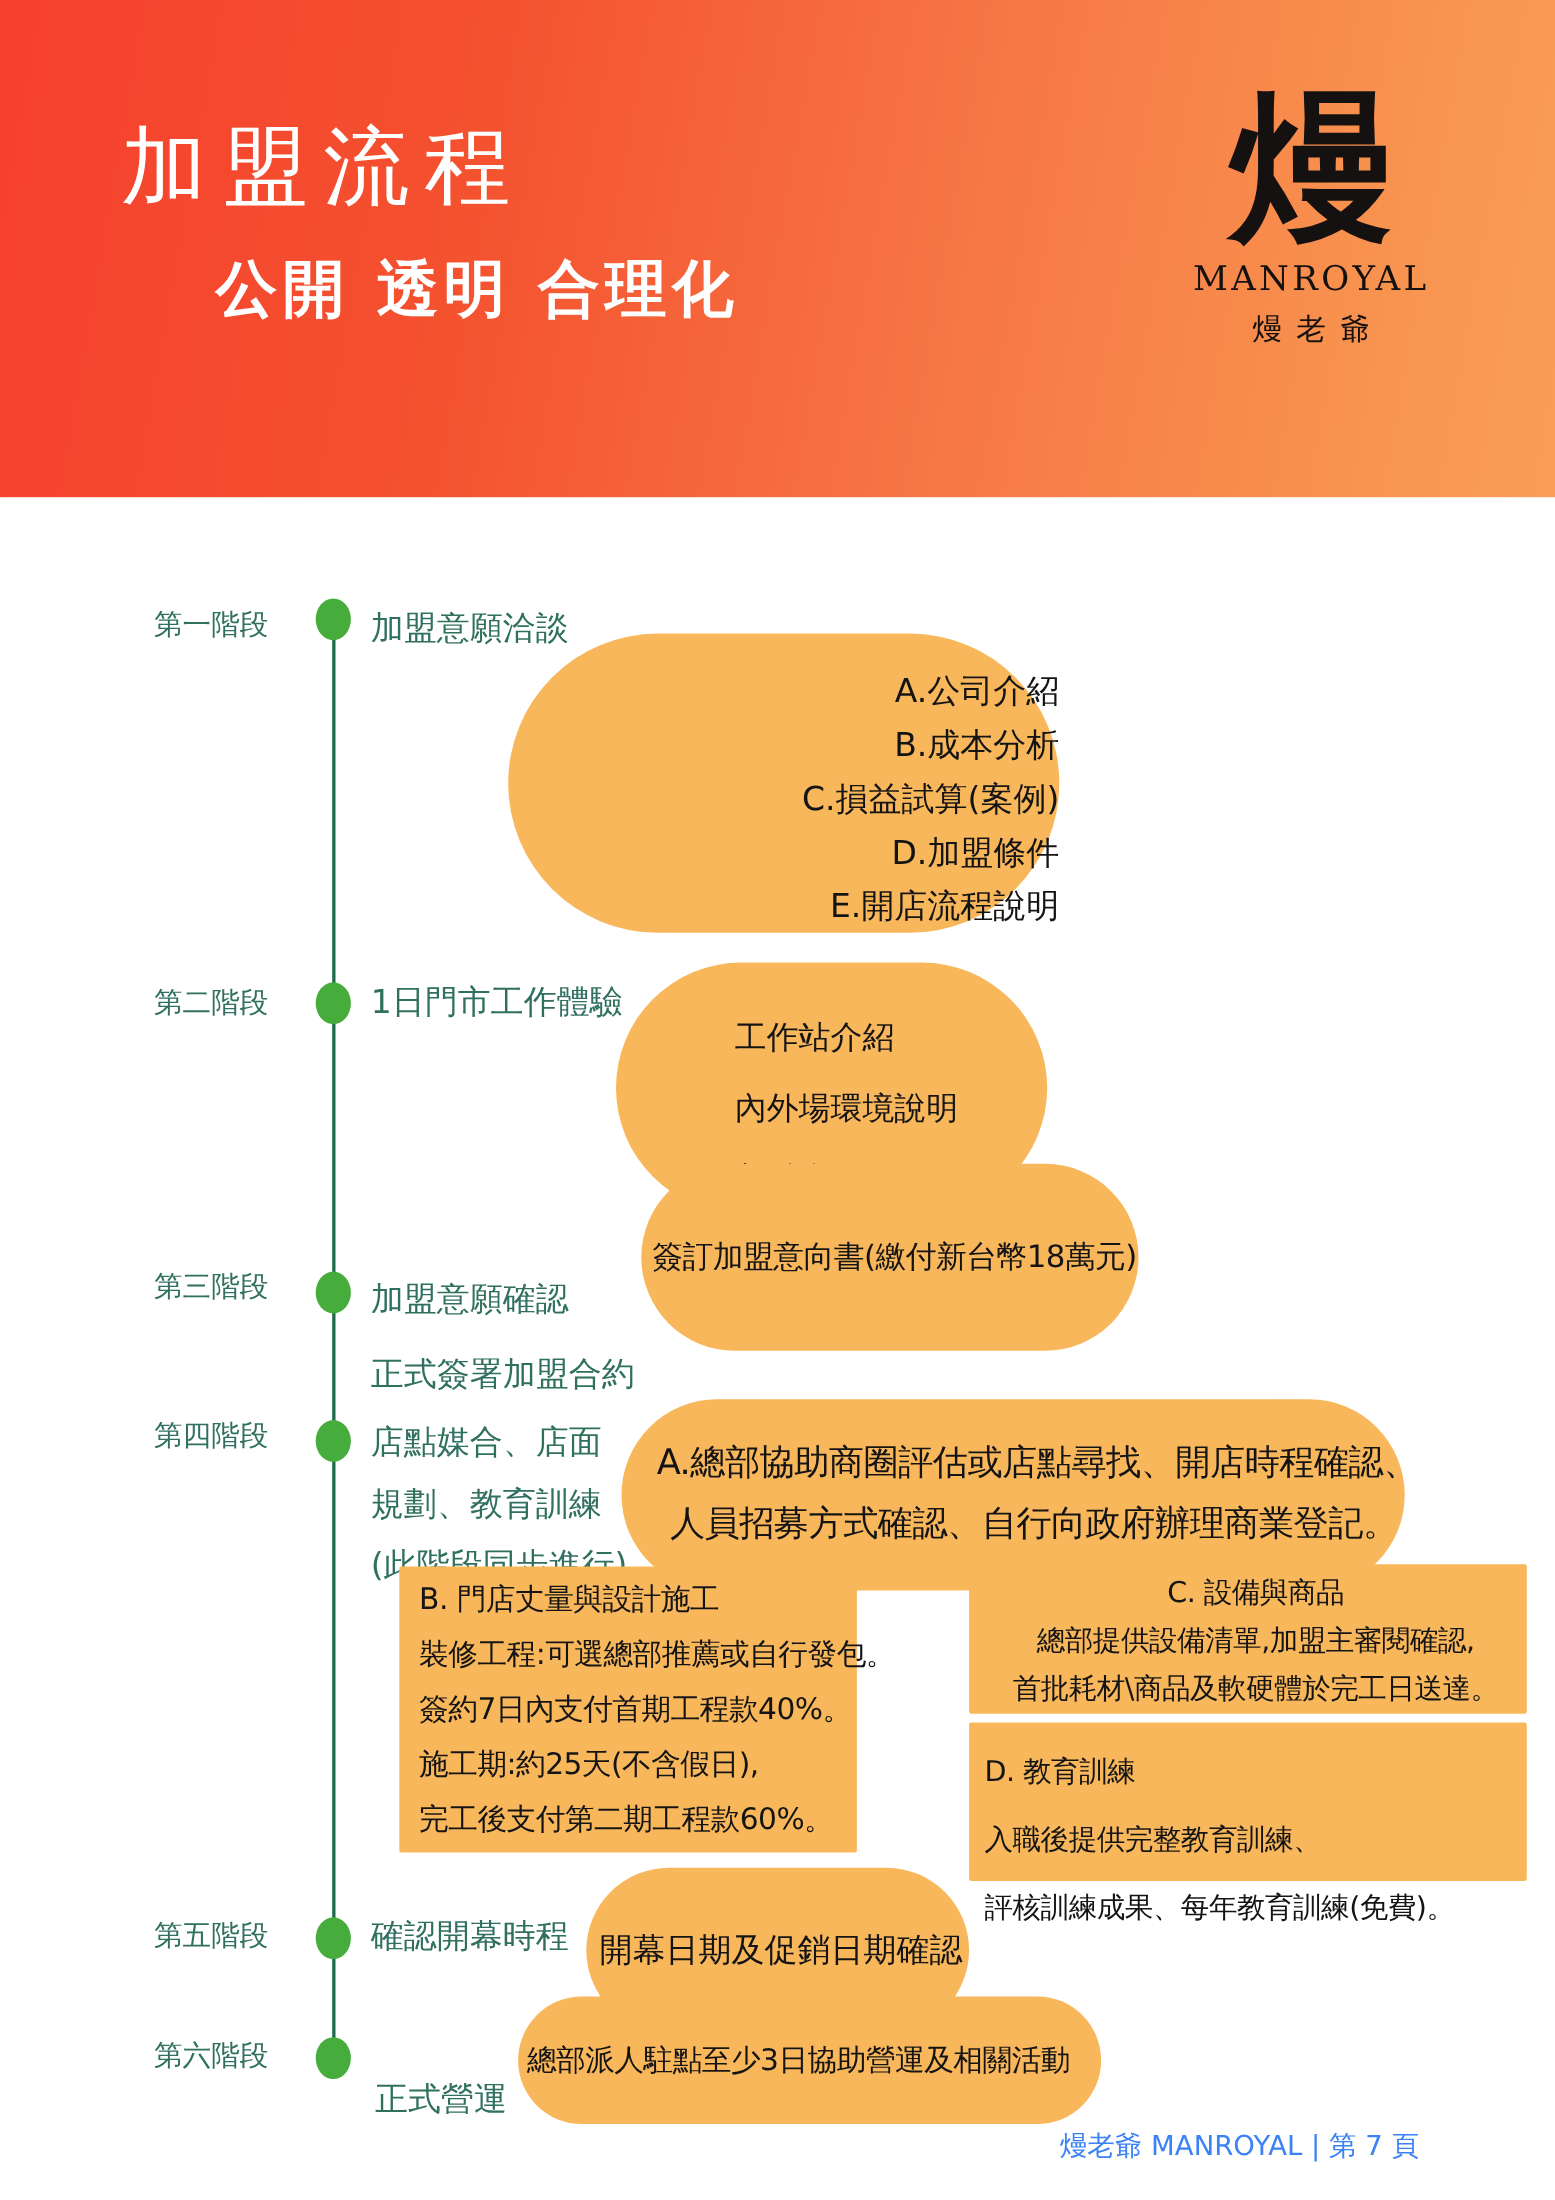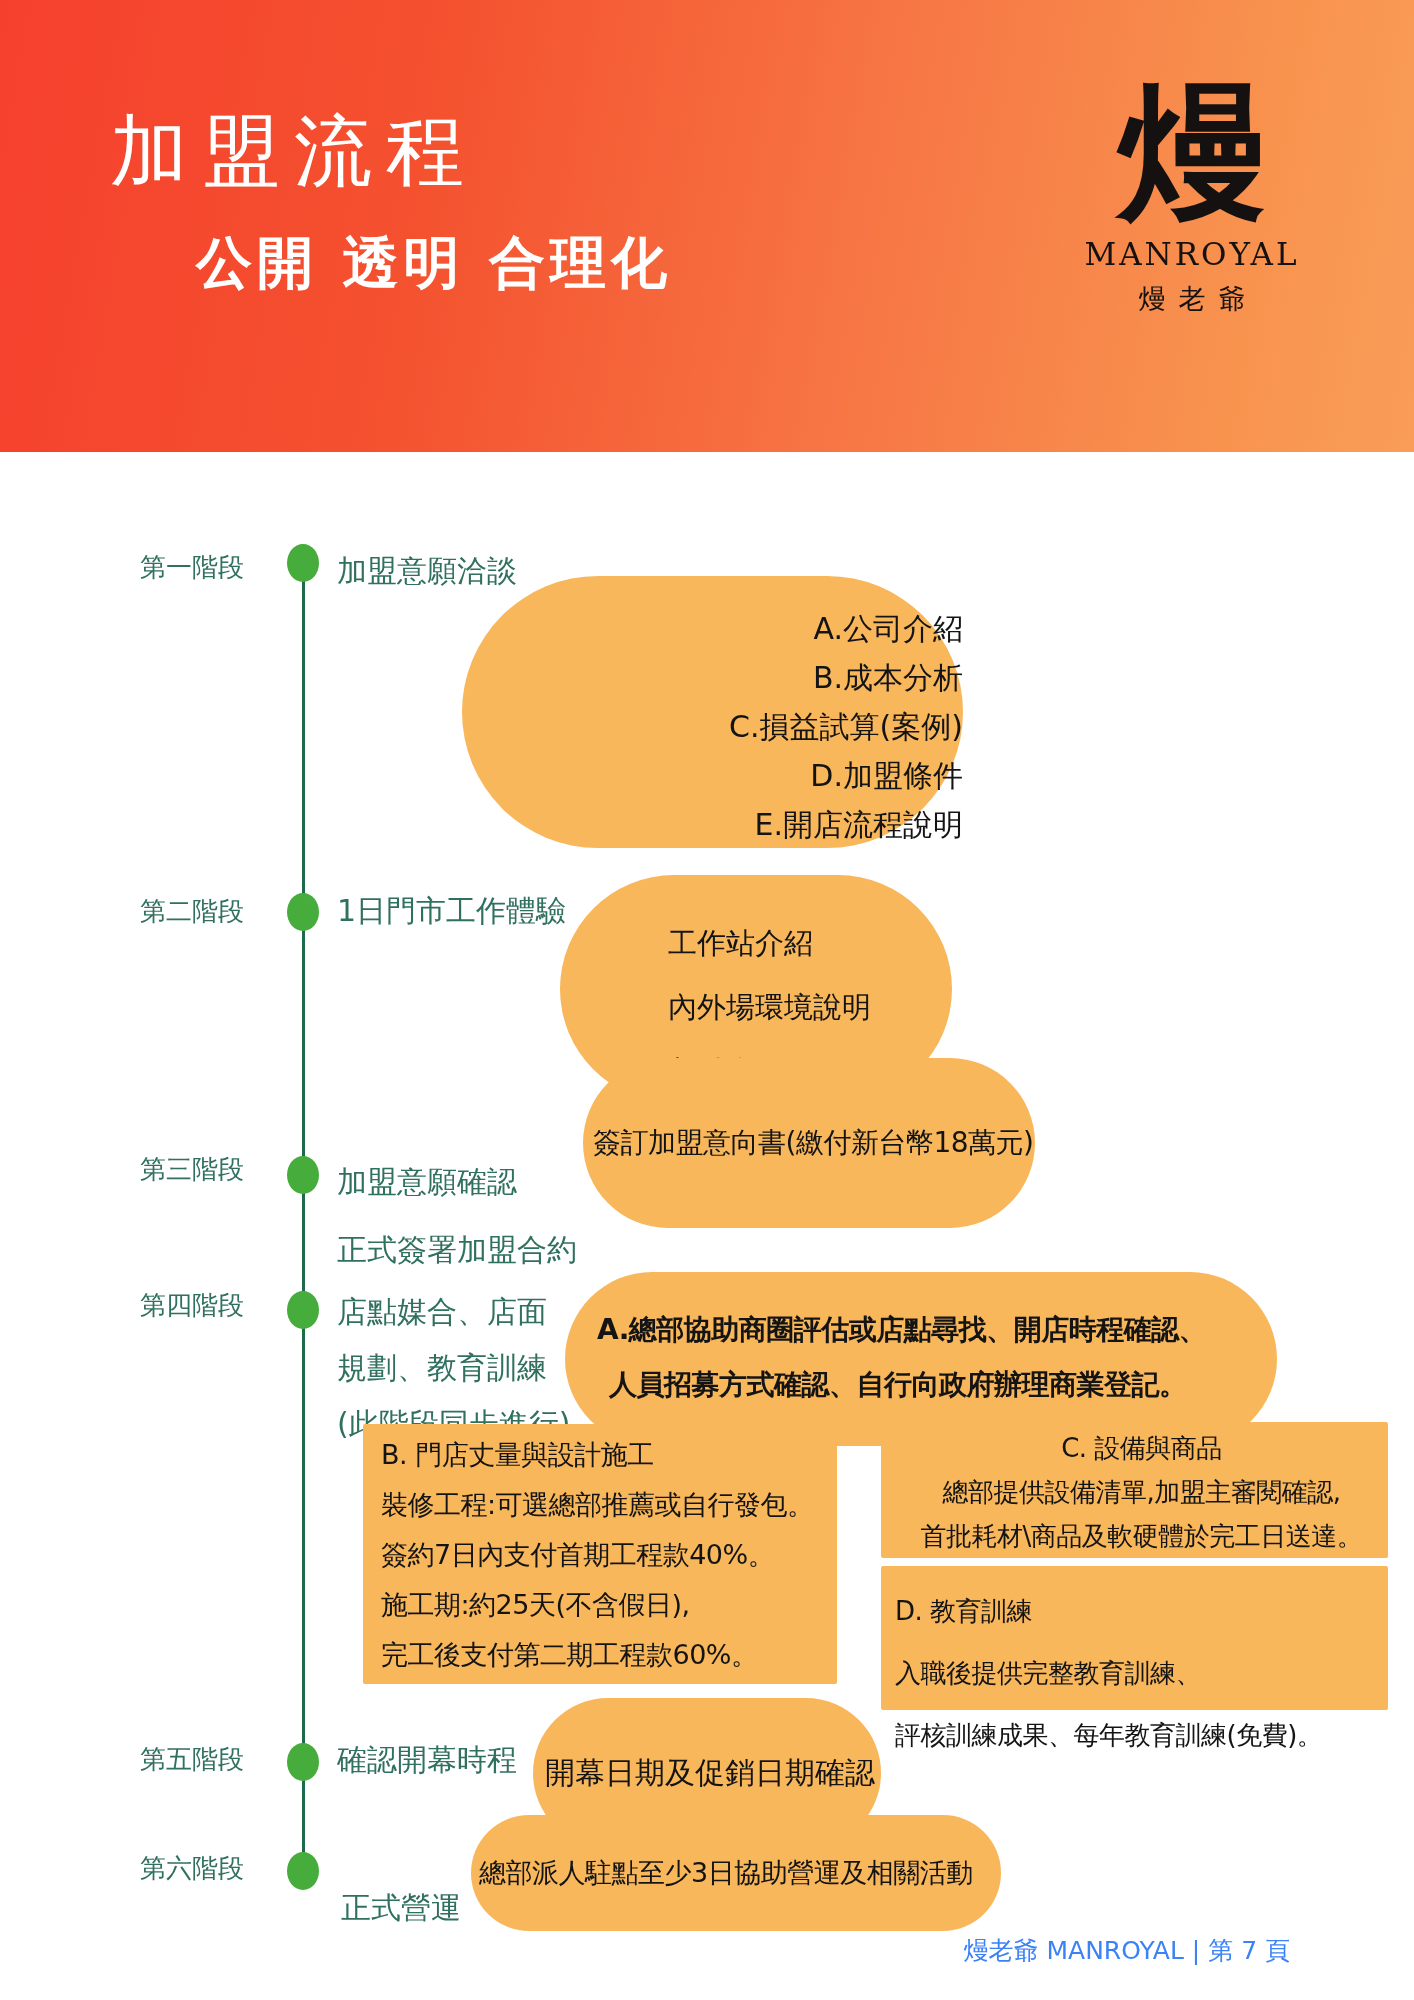--- a/index.html
+++ b/index.html
@@ -33,24 +33,24 @@
   .bubble{position:absolute;background:#f9b75c;color:#141414;}
   .pill{border-radius:999px;}
   .b1{left:462px;top:576px;width:501px;height:272px;padding:28px 0 0 139px;box-sizing:border-box;text-align:right;}
   .b1 .ln{font-size:30px;line-height:49px;white-space:nowrap;}
   .b2{left:560px;top:875px;width:392px;height:228px;padding:36px 0 0 108px;box-sizing:border-box;}
   .b2 .ln{font-size:29px;line-height:64px;white-space:nowrap;}
   .b3{left:583px;top:1058px;width:452px;height:170px;display:flex;align-items:center;
       padding-left:10px;box-sizing:border-box;}
   .b3 .ln{font-size:28px;letter-spacing:-0.5px;white-space:nowrap;}
   .b4{left:565px;top:1272px;width:712px;height:174px;padding:30px 0 0 32px;box-sizing:border-box;}
-  .b4 .ln{font-size:28px;line-height:55px;letter-spacing:-0.5px;white-space:nowrap;font-weight:bold;}
+  .b4 .ln{font-size:32px;line-height:55px;letter-spacing:-0.5px;white-space:nowrap;}
   .b4 .ln + .ln{margin-left:12px;}
   .rect{border-radius:2px;}
-  .bx-b{left:363px;top:1424px;width:474px;height:260px;padding:6px 0 0 18px;box-sizing:border-box;}
+  .bx-b{left:363px;top:1424px;width:416px;height:260px;padding:6px 0 0 18px;box-sizing:border-box;}
   .bx-b .ln{font-size:27px;line-height:50px;letter-spacing:-0.5px;white-space:nowrap;}
   .bx-c{left:881px;top:1422px;width:507px;height:136px;padding:4px 0 0 14px;box-sizing:border-box;}
   .bx-c .ln{font-size:26px;line-height:44px;letter-spacing:-0.5px;white-space:nowrap;text-align:center;}
   .bx-d{left:881px;top:1566px;width:507px;height:144px;padding:6px 0 0 14px;box-sizing:border-box;}
   .bx-d .ln{font-size:26px;line-height:46px;letter-spacing:-0.5px;white-space:nowrap;margin-top:16px;}
   .b5{left:533px;top:1698px;width:348px;height:150px;display:flex;align-items:center;
       padding-left:12px;box-sizing:border-box;}
   .b5 .ln{font-size:30px;white-space:nowrap;}
   .b6{left:471px;top:1815px;width:530px;height:116px;display:flex;align-items:center;
       padding-left:8px;box-sizing:border-box;}

